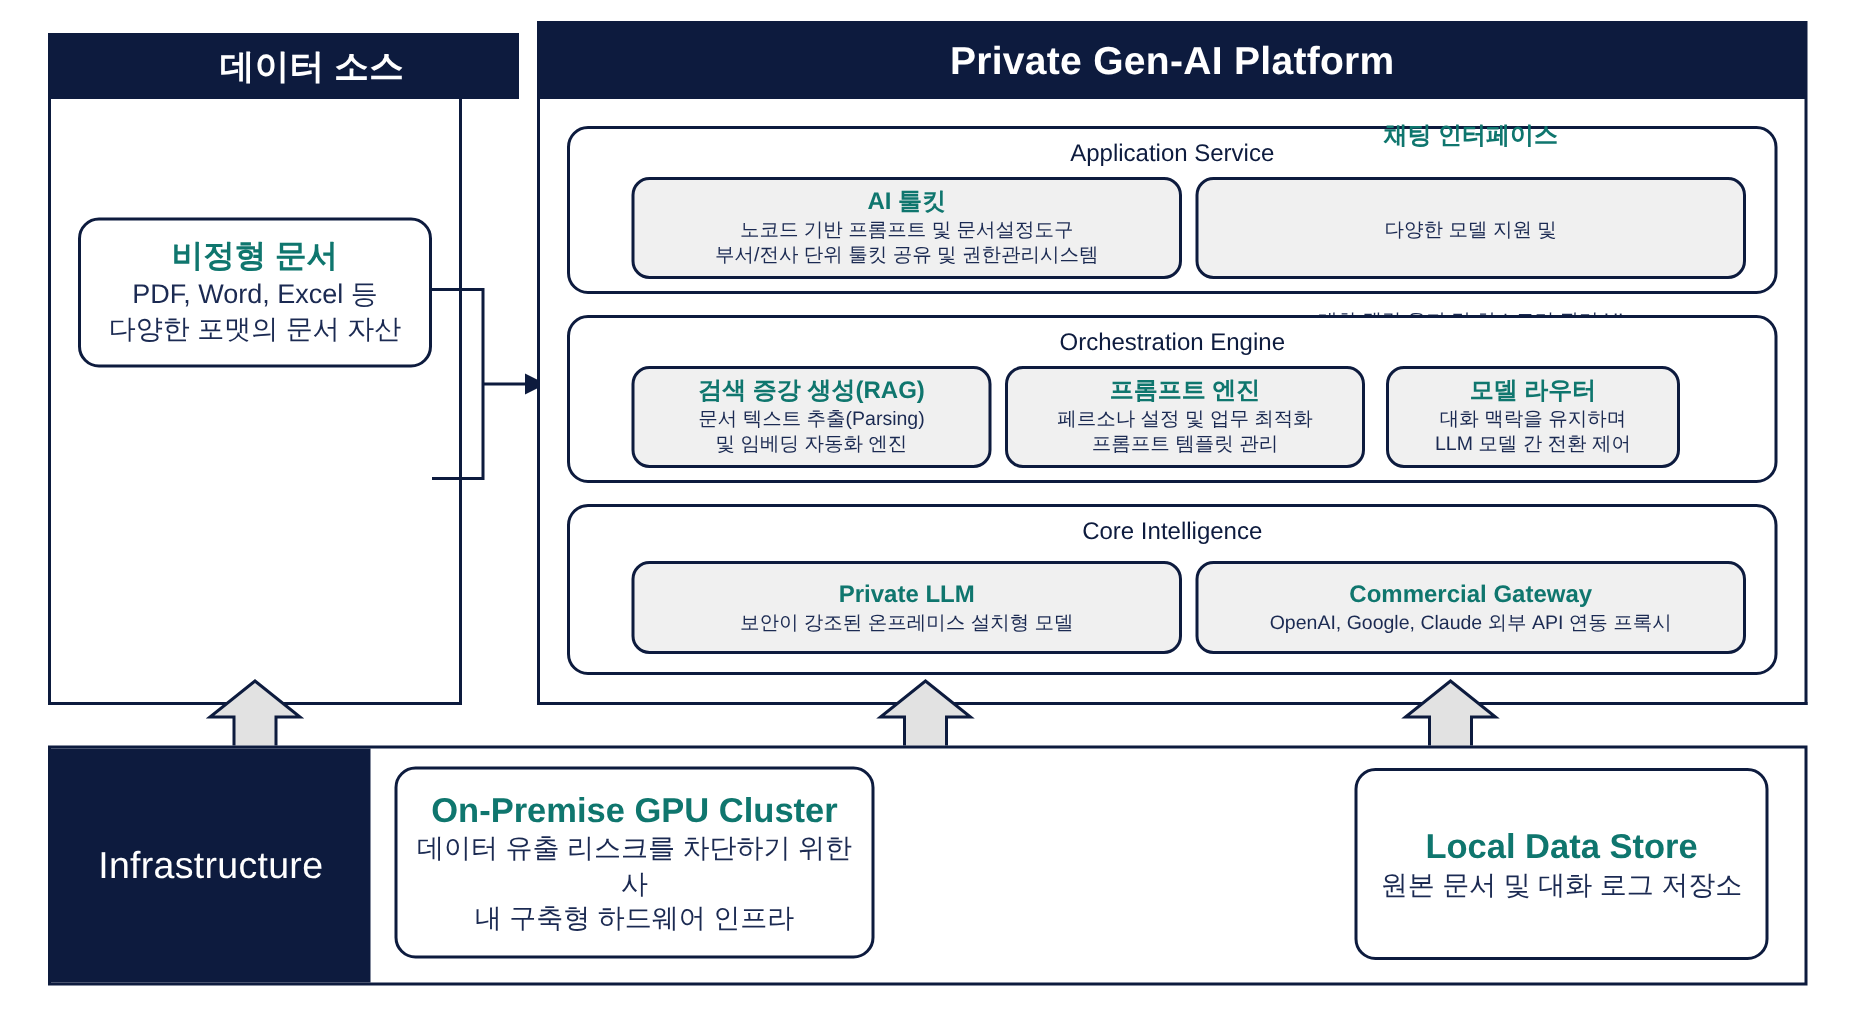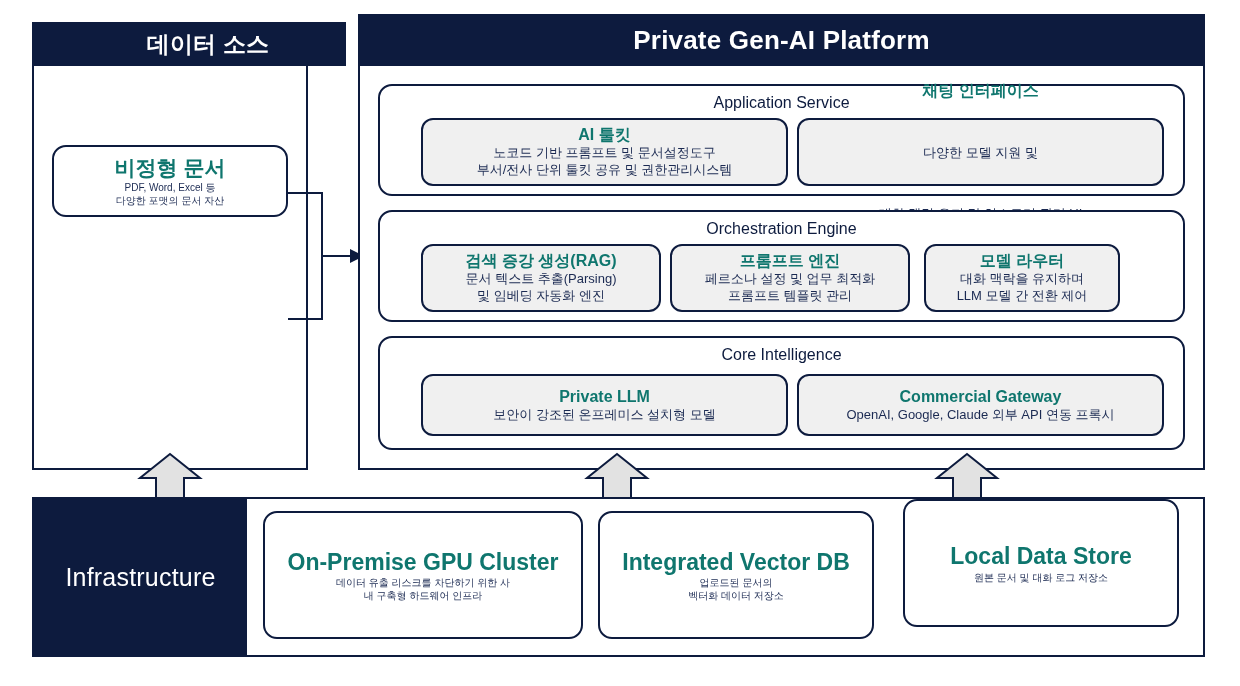--- a/index.html
+++ b/index.html
@@ -31,39 +31,39 @@
   .card{
     position:absolute;box-sizing:border-box;
     border:2px solid #0d1b3e;border-radius:12px;background:#f0f0f0;
     display:flex;flex-direction:column;align-items:center;justify-content:center;
     text-align:center;padding:4px 8px;
   }
   .card.white{background:#ffffff;}
   .card .t{font-size:16px;font-weight:700;color:#0f766e;line-height:1.25;text-align:right;}
   .card .d{font-size:13px;font-weight:400;color:#1b2a52;line-height:1.3;}
   .card .t.lg{font-size:21px;}
-  .card .d.lg{font-size:10px;}
+  .card .d.lg{font-size:18px;}
 
   
   .uparrow{position:absolute;}
   .connector{position:absolute;}
   svg{display:block;overflow:visible;}
 </style>
 </head>
 <body>
 
 <div class="stage">
 
   <div class="navy-bar" style="left:32px;top:22px;width:276px;height:44px;font-size:23px;padding-left:38px;">
     <span>데이터 소스</span>
   </div>
 
   <div class="panel" style="left:32px;top:66px;width:276px;height:404px;border-top:none;"></div>
 
-  <div class="card white" style="left:52px;top:145px;width:236px;height:72px;border-radius:14px;">
+  <div class="card white" style="left:52px;top:145px;width:236px;height:100px;border-radius:14px;">
     <div class="t lg">비정형 문서</div>
     <div class="d lg">PDF, Word, Excel 등</div>
     <div class="d lg">다양한 포맷의 문서 자산</div>
   </div>
 
 
   <div class="connector" style="left:286px;top:186px;width:80px;height:140px;">
     <svg width="80" height="140" viewBox="0 0 80 140">
       <path d="M2,7 H36 V133 H2" fill="none" stroke="#0d1b3e" stroke-width="2"></path>
       <line x1="36" y1="70" x2="64" y2="70" stroke="#0d1b3e" stroke-width="2"></line>
@@ -143,24 +143,19 @@
   <div class="navy-bar" style="left:34px;top:499px;width:213px;height:156px;font-size:25px;font-weight:400;">
     <span>Infrastructure</span>
   </div>
 
   <div class="card white" style="left:263px;top:511px;width:320px;height:128px;border-radius:14px;">
     <div class="t lg" style="font-size:23px;">On-Premise GPU Cluster</div>
     <div class="d lg">데이터 유출 리스크를 차단하기 위한 사</div>
     <div class="d lg">내 구축형 하드웨어 인프라</div>
   </div>
 
-  <div class="card white" style="left:598px;top:511px;width:276px;height:128px;border-radius:14px;">
-    <div class="t lg" style="font-size:23px;">Integrated Vector DB</div>
-    <div class="d lg">업로드된 문서의</div>
-    <div class="d lg">벡터화 데이터 저장소</div>
-  </div>
 
-  <div class="card white" style="left:903px;top:499px;width:276px;height:128px;border-radius:14px;">
+  <div class="card white" style="left:903px;top:512px;width:276px;height:128px;border-radius:14px;">
     <div class="t lg" style="font-size:23px;">Local Data Store</div>
     <div class="d lg">원본 문서 및 대화 로그 저장소</div>
   </div>
 
 </div>
 
 </body></html>

